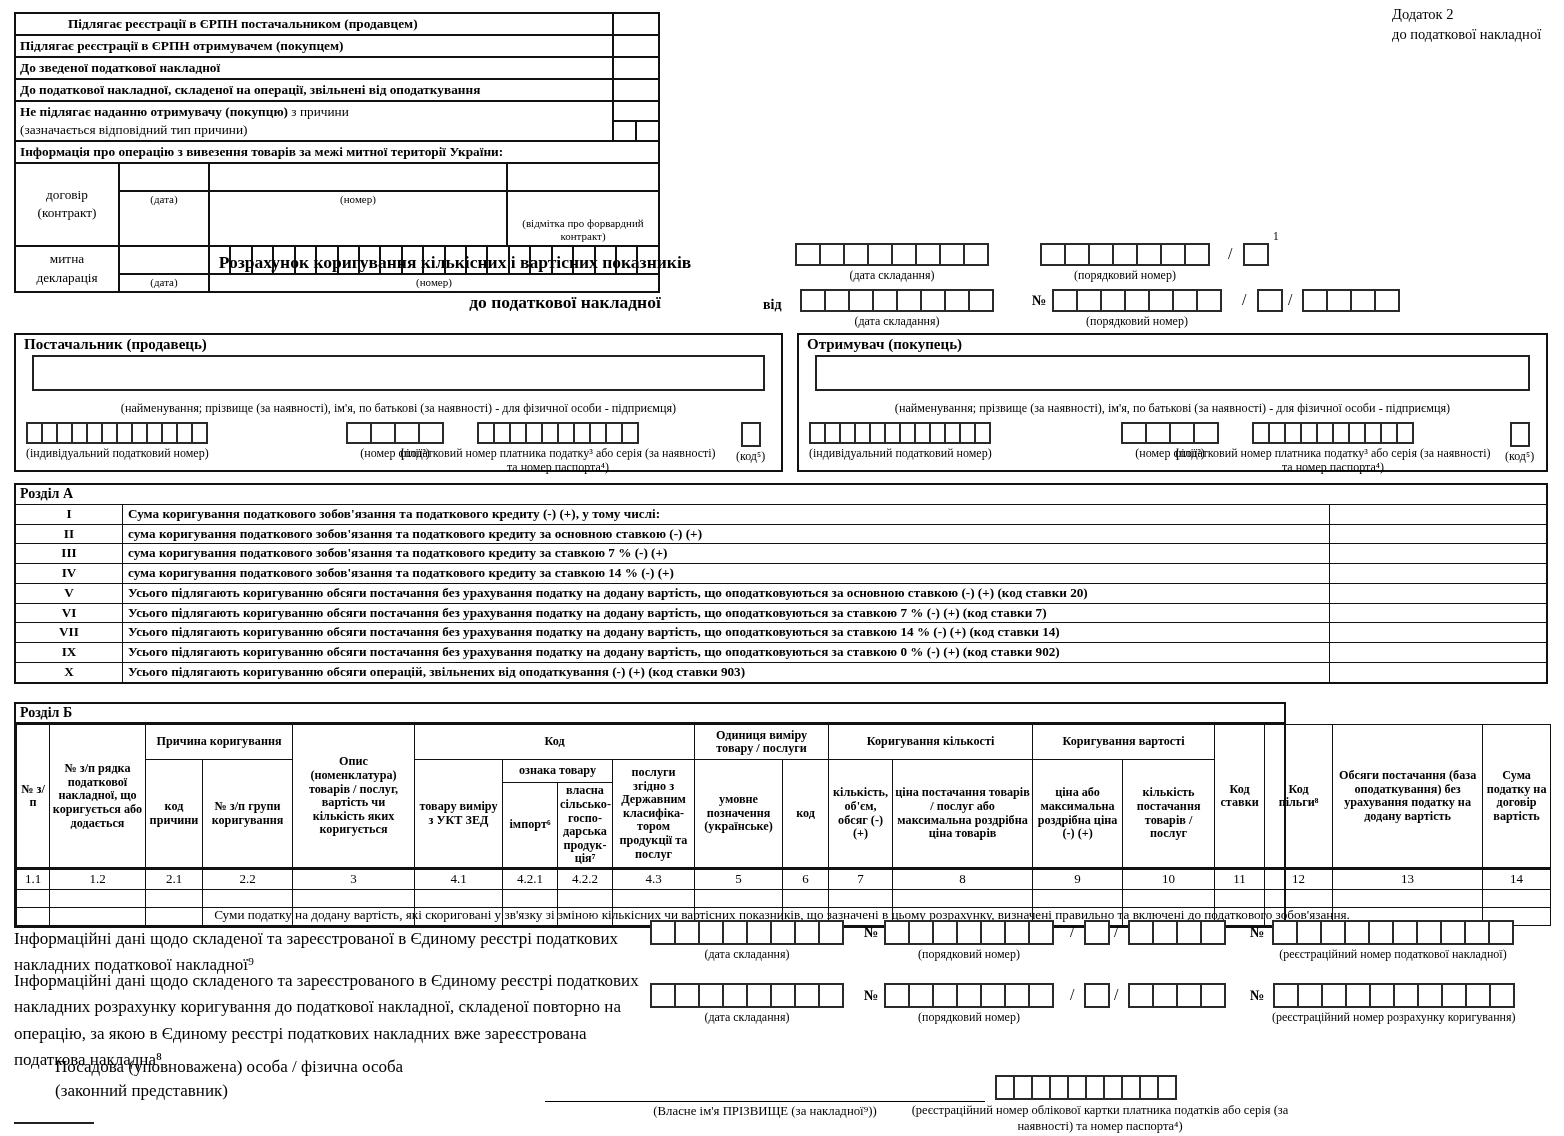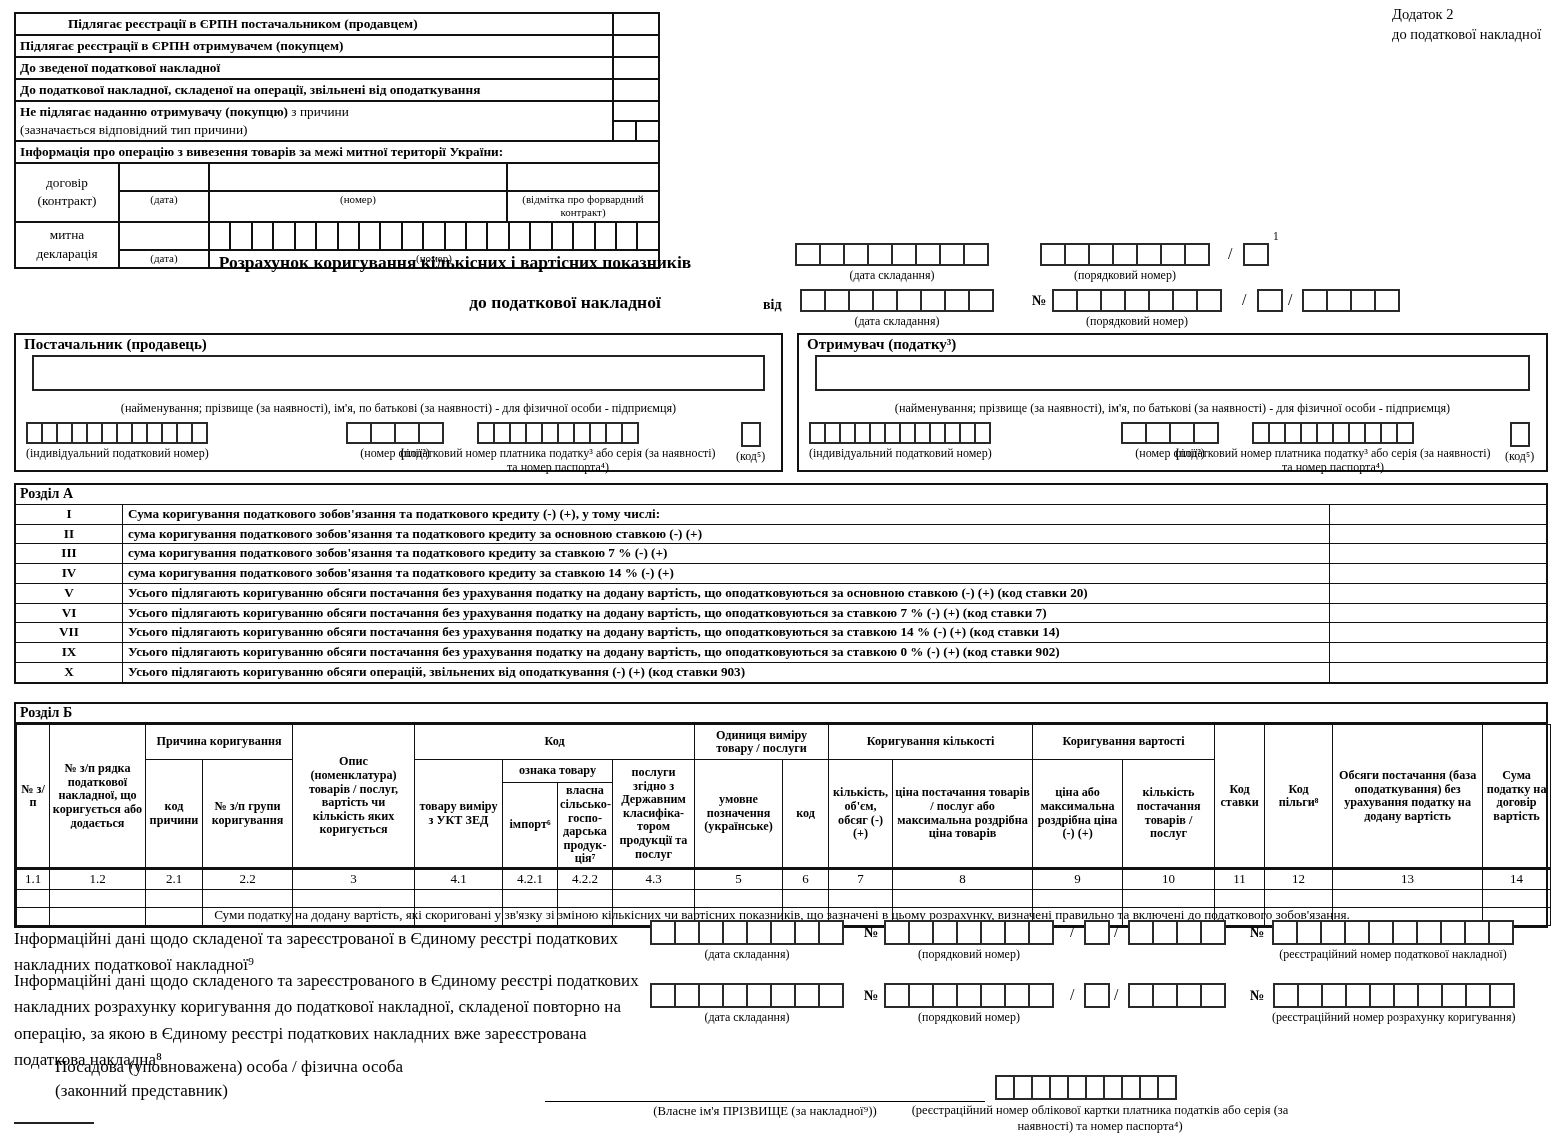--- a/index.html
+++ b/index.html
@@ -35,21 +35,21 @@
   .tcheck5 .t5top{flex:1;}
   .tcheck5 .t5bot{flex:1;border-top:2px solid #111;display:flex;}
   .tcheck5 .t5bot .half{flex:1;}
   .tcheck5 .t5bot .half + .half{border-left:2px solid #111;}
   .clabel{width:98px;padding:2px;text-align:center;display:flex;flex-direction:column;justify-content:center;white-space:pre-line;line-height:1.4;}
   .ccol{border-left:2px solid #111;display:flex;flex-direction:column;box-sizing:border-box;}
   .ccol .field{height:26px;border-bottom:2px solid #111;}
   .ccol .ccap{font-size:11px;text-align:center;padding:1px 2px;line-height:1.25;}
   .w-date{width:90px;}
   .w-num{flex:1;}
-  .w-fwd{width:152px;}
+  .w-fwd{width:152px;gap:24px;}
   .num-row{display:flex;height:26px;border-bottom:2px solid #111;}
   .num-row .cell{flex:1;width:auto;height:auto;border:none;border-left:2px solid #111;margin:0;}
   .num-row .cell:first-child{border-left:none;}
 
   
   .title1{position:absolute;left:160px;top:252px;width:590px;text-align:center;font-weight:bold;font-size:17.5px;}
   .title2{position:absolute;left:420px;top:292px;width:290px;text-align:center;font-weight:bold;font-size:17.5px;}
   .from-lbl{position:absolute;left:763px;top:297px;font-weight:bold;font-size:14px;}
   .sup1{position:absolute;left:1273px;top:230px;font-size:11.5px;}
 
@@ -64,21 +64,21 @@
 
   
   .sectionA{position:absolute;left:14px;top:483px;width:1534px;border:2.5px solid #111;box-sizing:border-box;}
   .sa-title{font-weight:bold;font-size:14px;padding:0 4px;line-height:1.35;}
   .sa-row{display:flex;border-top:1.8px solid #111;align-items:stretch;}
   .sa-num{width:106px;text-align:center;font-weight:bold;border-right:1.8px solid #111;font-size:13.2px;line-height:1.42;}
   .sa-text{flex:1;font-weight:bold;padding:0 5px;border-right:1.8px solid #111;font-size:13.2px;line-height:1.42;white-space:nowrap;overflow:hidden;}
   .sa-val{width:216px;}
 
   
-  .sectionB{position:absolute;left:14px;top:702px;width:1534px;border:2.5px solid #111;box-sizing:border-box;}
+  .sectionB{position:absolute;left:14px;top:702px;width:1272px;border:2.5px solid #111;box-sizing:border-box;}
   .sb-title{font-weight:bold;font-size:14px;padding:0 4px;border-bottom:2px solid #111;line-height:1.3;}
   table.sb{border-collapse:collapse;table-layout:fixed;width:100%;}
   .sb th,.sb td{border:1.8px solid #111;padding:1px 2px;text-align:center;vertical-align:middle;
      font-weight:bold;font-size:12.2px;line-height:1.12;overflow:hidden;}
   .sb tr.hr1 th{height:32px;}
   .sb tr.hr2 th{height:20px;}
   .sb tr.numrow td{font-weight:normal;font-size:13px;border-top:3px solid #111;height:17px;}
   .sb tr.bodyrow td{height:15px;}
 
   
@@ -313,21 +313,21 @@
       <div class="grp" style="left:720px;top:0;">
         <div class="cells c20">
             <div class="cell"></div>
           </div>
         <div class="cap">(код⁵)</div>
       </div>
     </div>
   </div>
 
   <div class="panel buyer">
-    <div class="panel-title">Отримувач (податку³)</div>
+    <div class="panel-title">Отримувач (покупець)</div>
     <div class="name-box"></div>
     <div class="name-cap">(найменування; прізвище (за наявності), ім'я, по батькові (за наявності) - для фізичної особи - підприємця)</div>
     <div class="panel-cells">
       <div class="grp" style="left:10px;top:0;">
         <div class="cells c17">
             <div class="cell"></div>
             <div class="cell"></div>
             <div class="cell"></div>
             <div class="cell"></div>
             <div class="cell"></div>

